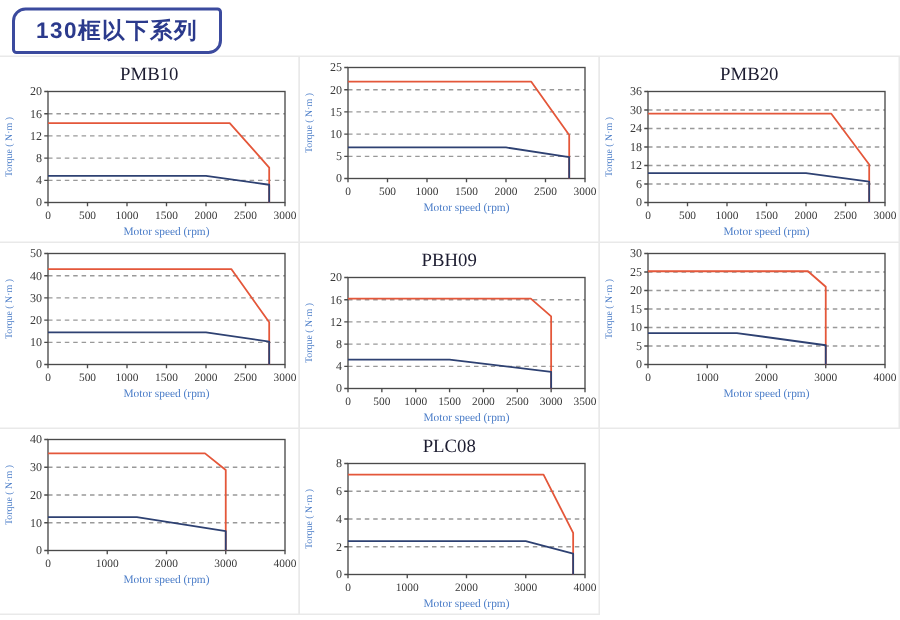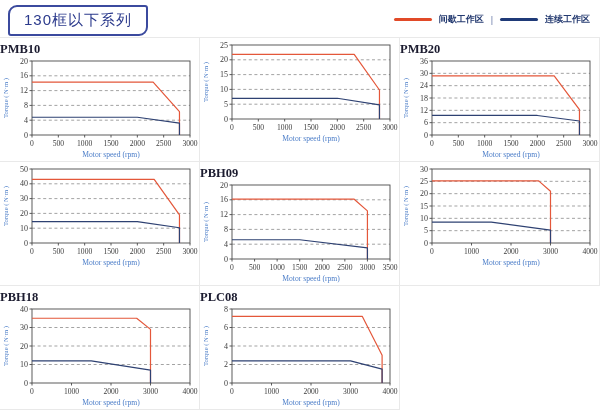--- a/index.html
+++ b/index.html
@@ -1,42 +1,35 @@
 <!DOCTYPE html>
 <html><head>
 <meta charset="utf-8">
 <style>
   html,body{margin:0;padding:0;background:#fff;}
   body{width:600px;height:413px;font-family:"Liberation Sans","DejaVu Sans",sans-serif;position:relative;overflow:hidden;}
   
   .topbar{height:37px;position:relative;}
-  .badge{position:absolute;left:8px;top:5px;padding:4px 14px;border:2px solid #3b4a9e;border-radius:9px 3px 9px 3px;color:#2b3a8c;font-weight:normal;font-size:15px;letter-spacing:1px;background:#fff;}
+  .badge{position:absolute;left:8px;top:5px;padding:4px 14px;border:2px solid #3b4a9e;border-radius:9px 3px 9px 3px;color:#2b3a8c;font-weight:bold;font-size:15px;letter-spacing:1px;background:#fff;}
   .legend{position:absolute;right:10px;top:13px;display:flex;align-items:center;gap:7px;font-size:9px;font-weight:bold;color:#243a70;}
   .swatch{width:38px;height:3px;border-radius:2px;display:inline-block;}
   .lsep{color:#6a7aa8;font-weight:normal;}
   
   .grid{display:grid;grid-template-columns:repeat(3,200px);grid-template-rows:repeat(3,124px);border-top:1px solid #e9e9e9;}
   .cell{border-right:1px solid #e9e9e9;border-bottom:1px solid #e9e9e9;border-left:1px solid #e9e9e9;margin-left:-1px;box-sizing:border-box;padding-top:3px;overflow:hidden;}
   .cell.empty{border:none;}
-  .ctitle{font-family:"Liberation Serif","DejaVu Serif",serif;font-weight:bold;font-size:12.5px;color:#1c1c30;height:16px;line-height:16px;}
+  .ctitle{text-align:center;font-family:"Liberation Serif","DejaVu Serif",serif;font-weight:normal;font-size:12.5px;color:#1c1c30;height:16px;line-height:16px;}
   .csvg{display:block;margin:0 auto;}
   svg text{font-family:"Liberation Serif","DejaVu Serif",serif;}
 </style>
 </head>
 <body>
 
 <div class="topbar">
   <div class="badge">130框以下系列</div>
-  <div class="legend">
-    <span class="swatch" style="background: rgb(225, 74, 40);"></span>
-    <span>间歇工作区</span>
-    <span class="lsep">|</span>
-    <span class="swatch" style="background: rgb(31, 58, 120);"></span>
-    <span>连续工作区</span>
-  </div>
 </div>
 
 <div class="grid">
   <div class="cell">
     <div class="ctitle">PMB10</div>
     <div class="csvg-holder">
         <svg width="198" height="102" class="csvg">
           <line x1="31" y1="63.2" x2="189" y2="63.2" stroke="#999999" stroke-width="0.9" stroke-dasharray="3 2.6"></line>
           <line x1="31" y1="48.4" x2="189" y2="48.4" stroke="#999999" stroke-width="0.9" stroke-dasharray="3 2.6"></line>
           <line x1="31" y1="33.6" x2="189" y2="33.6" stroke="#999999" stroke-width="0.9" stroke-dasharray="3 2.6"></line>
@@ -280,21 +273,20 @@
           <line x1="189" y1="78" x2="189" y2="80.5" stroke="#4a4a4a" stroke-width="0.9"></line>
           <text x="189" y="89" text-anchor="middle" font-size="7.6" fill="#3a3a3a">4000</text>
           <text x="110" y="99.5" text-anchor="middle" font-size="7.6" fill="#4b7dc8">Motor speed (rpm)</text>
           <text x="7" y="41" text-anchor="middle" font-size="6.6" fill="#4b7dc8" transform="rotate(-90 7 41)">Torque ( N·m )</text>
           <polyline points="31,15.840000000000002 137.65,15.840000000000002 149.5,26.200000000000003 149.5,78" fill="none" stroke="#e4573a" stroke-width="1.2" stroke-linejoin="round"></polyline>
           <polyline points="31,57.03333333333333 90.25,57.03333333333333 149.5,65.17333333333333 149.5,78" fill="none" stroke="#2e4172" stroke-width="1.2" stroke-linejoin="round"></polyline>
         </svg>
       </div>
   </div>
   <div class="cell">
-    <div class="ctitle">PBH18</div>
     <div class="csvg-holder">
         <svg width="198" height="102" class="csvg">
           <line x1="31" y1="59.5" x2="189" y2="59.5" stroke="#999999" stroke-width="0.9" stroke-dasharray="3 2.6"></line>
           <line x1="31" y1="41" x2="189" y2="41" stroke="#999999" stroke-width="0.9" stroke-dasharray="3 2.6"></line>
           <line x1="31" y1="22.5" x2="189" y2="22.5" stroke="#999999" stroke-width="0.9" stroke-dasharray="3 2.6"></line>
           <rect x="31" y="4" width="158" height="74" fill="none" stroke="#4a4a4a" stroke-width="0.9"></rect>
           <line x1="28.5" y1="78" x2="31" y2="78" stroke="#4a4a4a" stroke-width="0.9"></line>
           <text x="27" y="80.6" text-anchor="end" font-size="8" fill="#3a3a3a">0</text>
           <line x1="28.5" y1="59.5" x2="31" y2="59.5" stroke="#4a4a4a" stroke-width="0.9"></line>
           <text x="27" y="62.1" text-anchor="end" font-size="8" fill="#3a3a3a">10</text>

